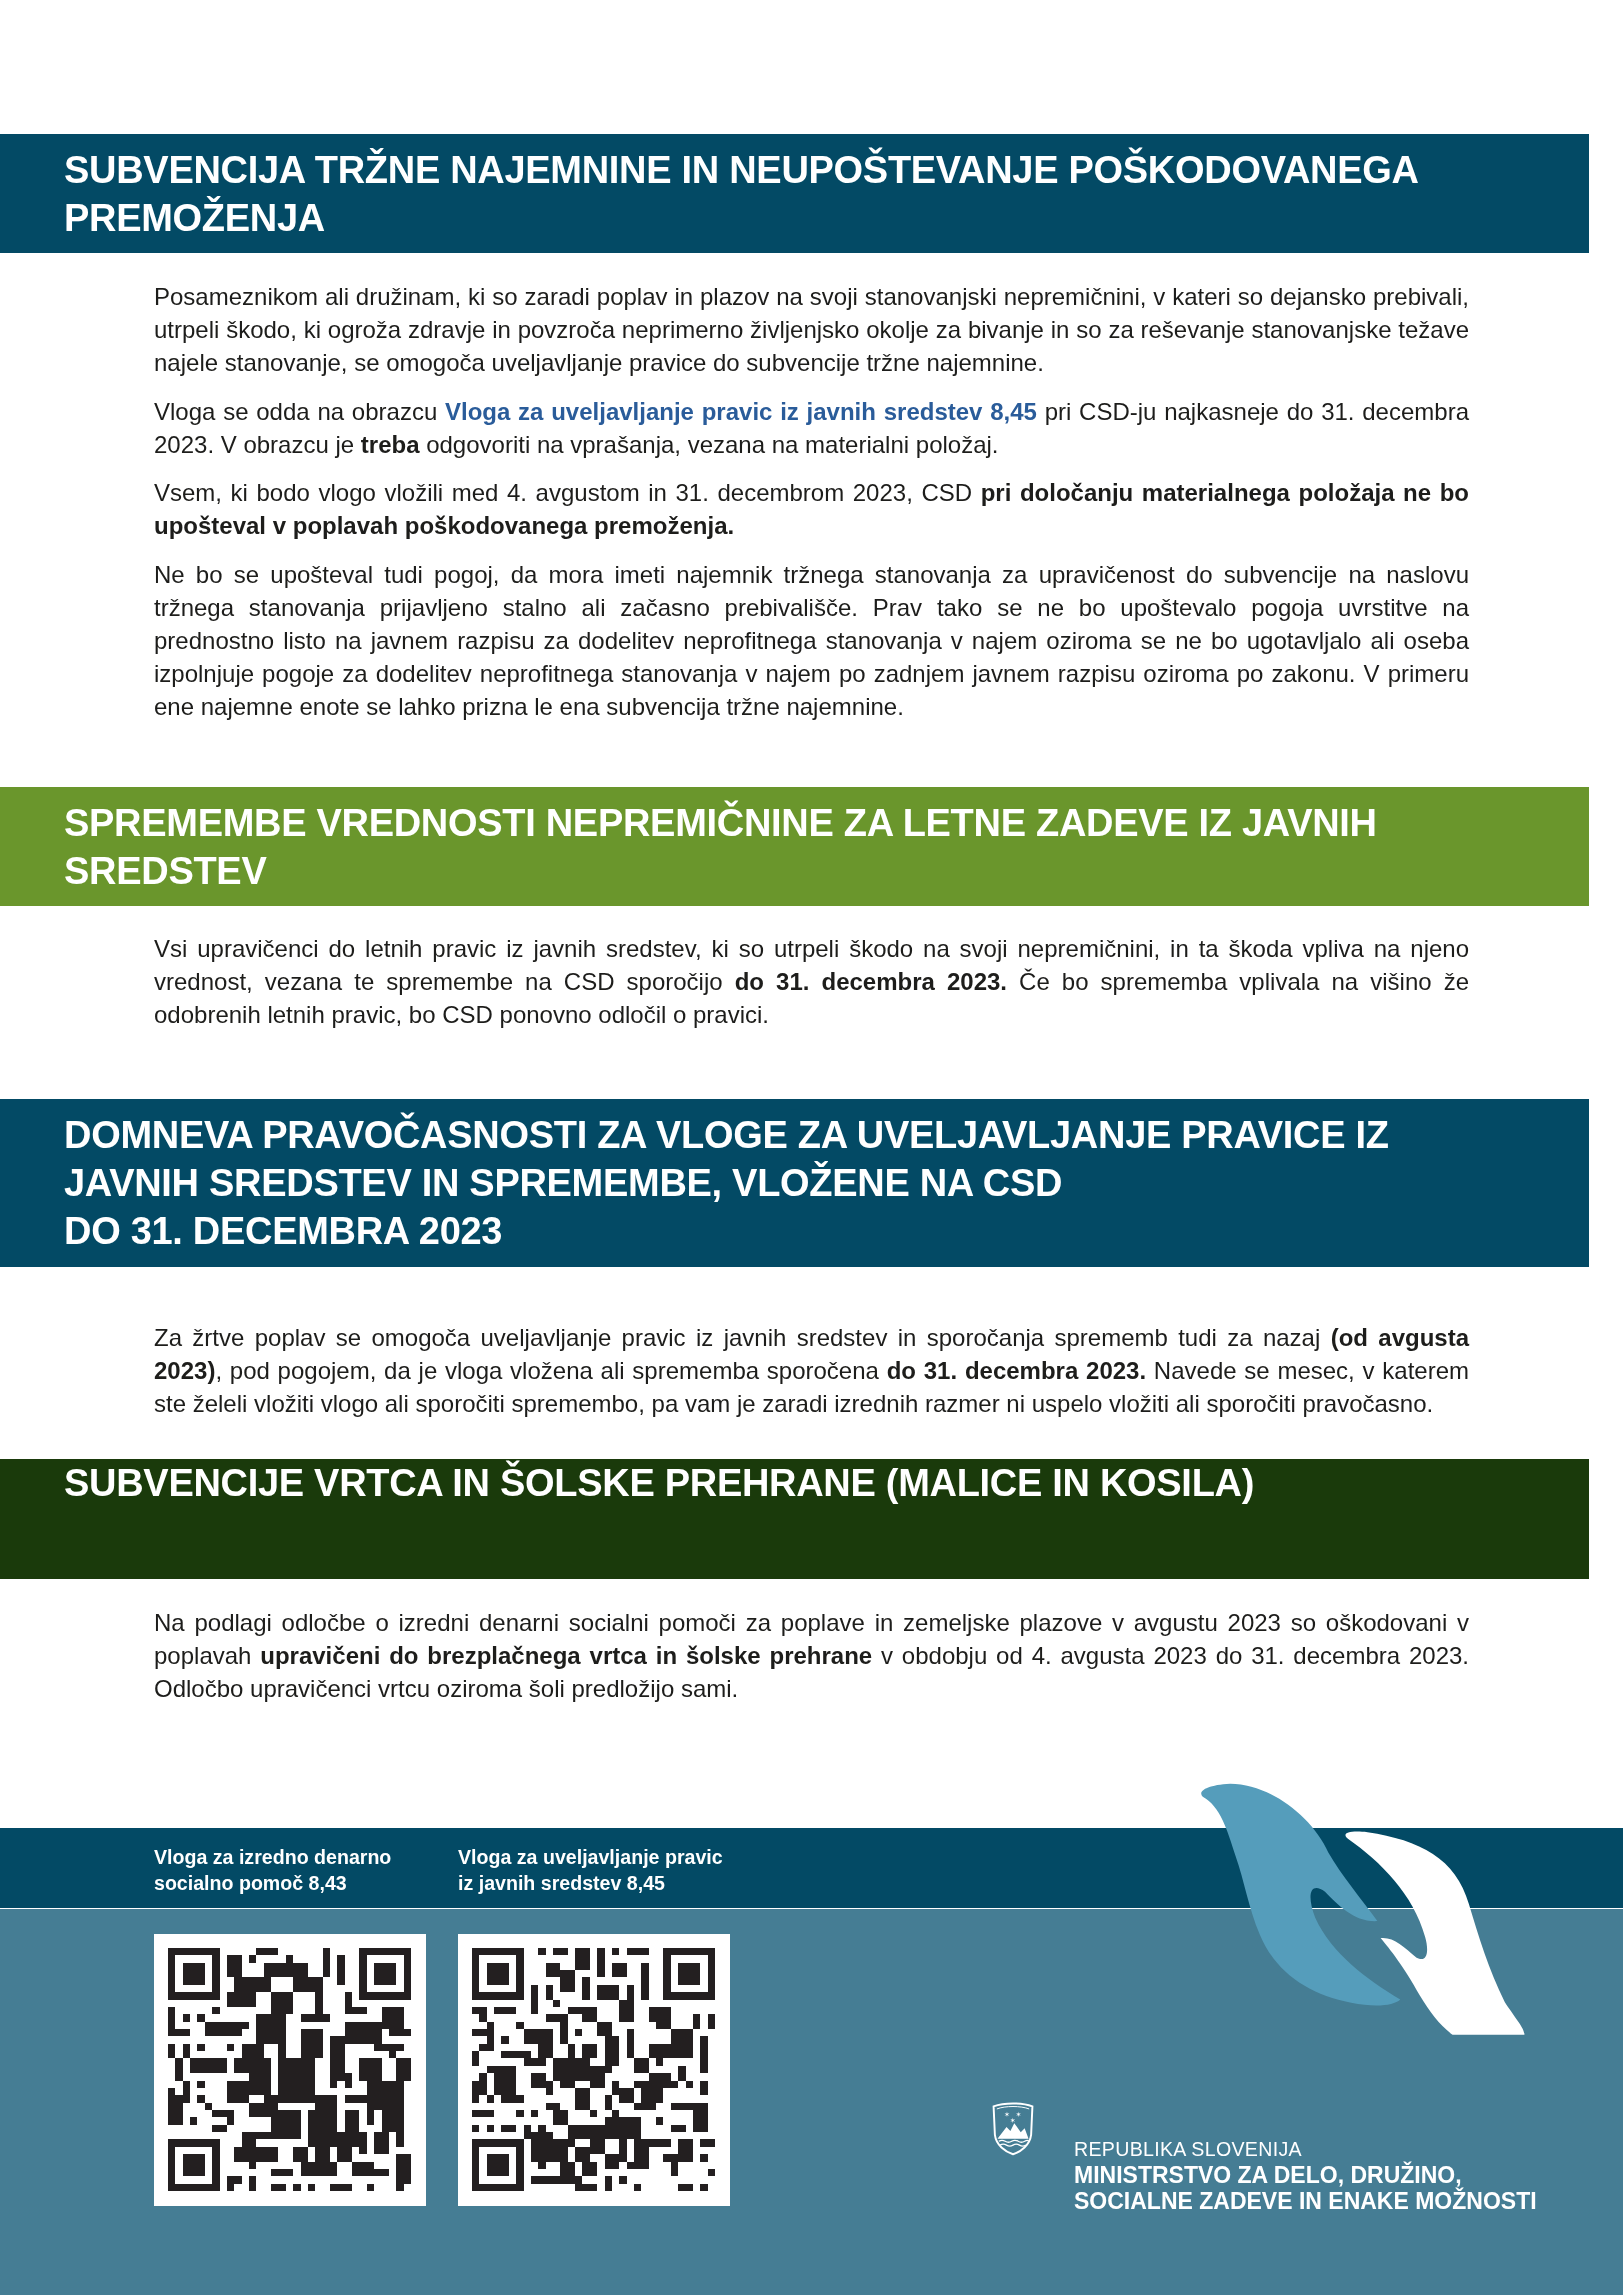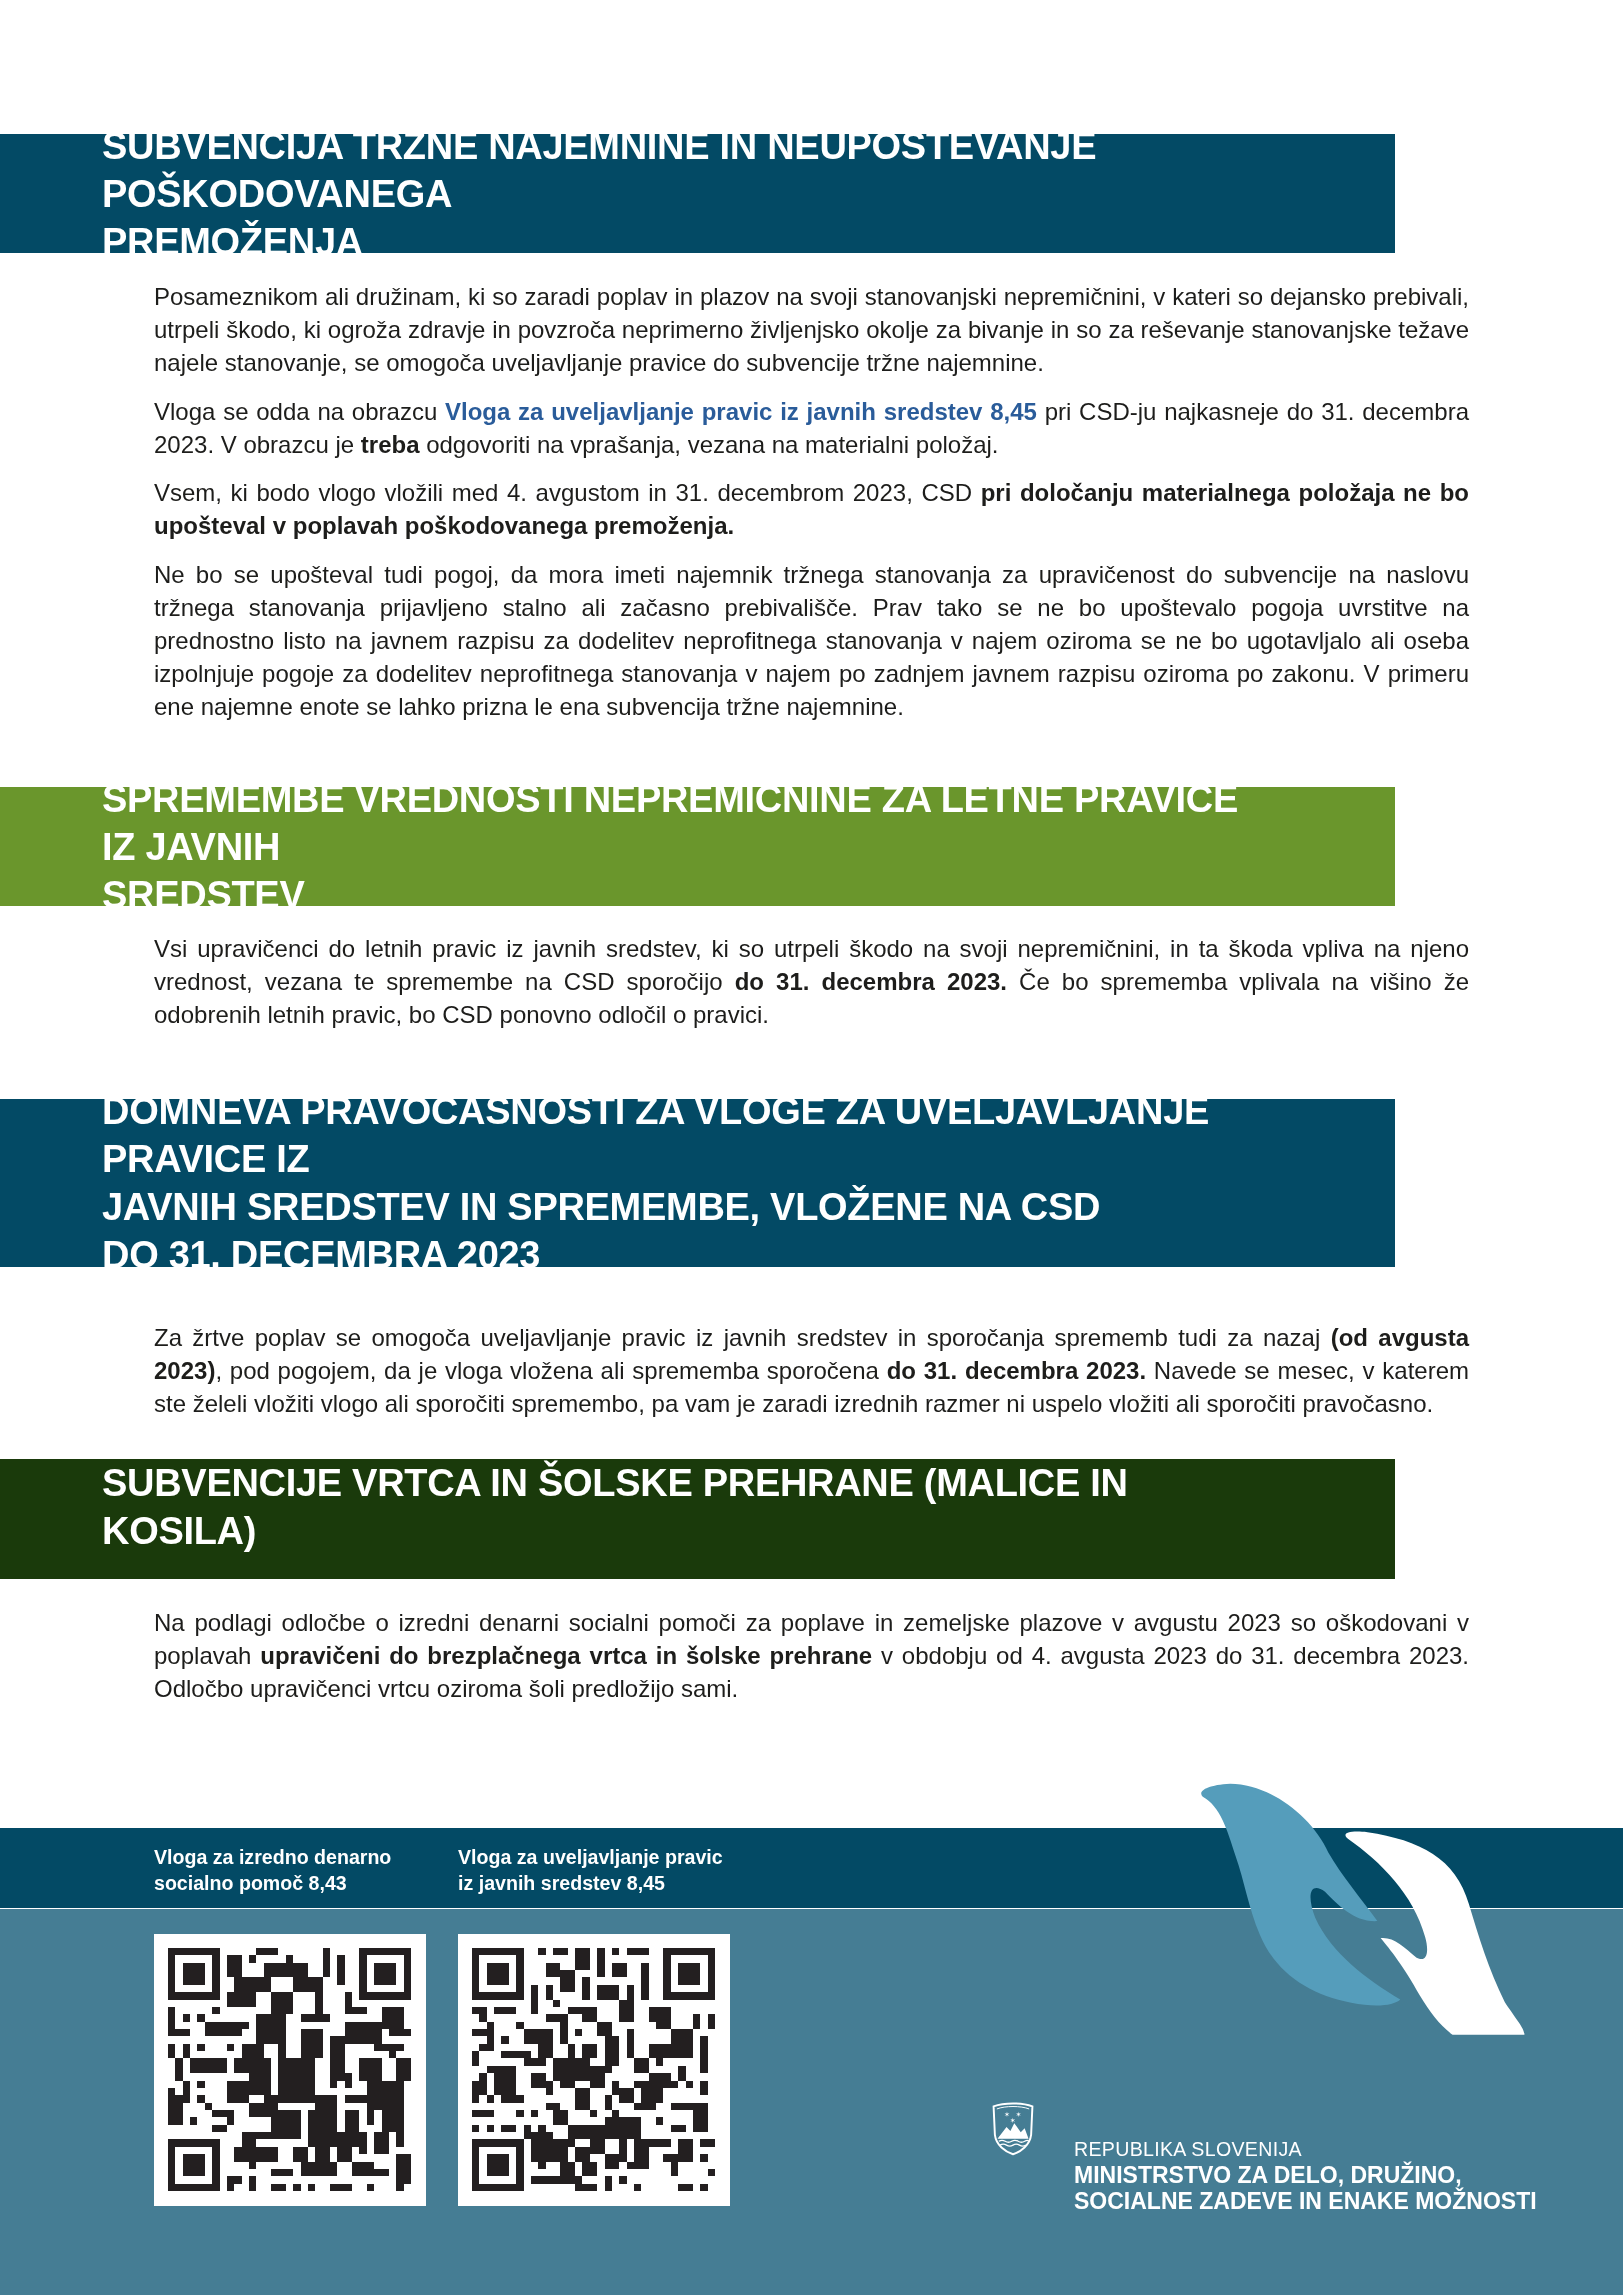--- a/index.html
+++ b/index.html
@@ -1,22 +1,22 @@
 <!DOCTYPE html>
 <html style="font-size:10.5px"><head>
   <meta charset="utf-8">
   <style>
     * { box-sizing: border-box; margin: 0; padding: 0; }
     html, body { width: 1623px; height: 2295px; background: #ffffff; overflow: hidden; }
     body { position: relative; font-family: "Liberation Sans", sans-serif; color: #1d1d1b; }
 
     .band {
-      position: absolute; left: 0; width: 1395px;
+      position: absolute; left: 0; width: 1589px;
       color: #ffffff; font-family: "Liberation Sans", sans-serif; font-weight: 700;
-      padding-left: 102px; padding-right: 131px;
+      padding-left: 64px; padding-right: 131px;
       display: flex; flex-direction: column; justify-content: center;
       font-size: 38px; line-height: 48px; letter-spacing: -0.3px;
     }
     .band.blue { background: #034a65; }
     .band.green { background: #6a962c; }
     .band.dark { background: #1a3a0b; justify-content: flex-start; padding-bottom: 11.8px; }
 
     .text {
       position: absolute; left: 154px; width: 1315px;
       font-size: 24px; line-height: 33px; text-align: justify;
@@ -52,21 +52,21 @@
   <div>PREMOŽENJA</div>
 </div>
 <div class="text" style="top:280px;">
   <p>Posameznikom ali družinam, ki so zaradi poplav in plazov na svoji stanovanjski nepremičnini, v kateri so dejansko prebivali, utrpeli škodo, ki ogroža zdravje in povzroča neprimerno življenjsko okolje za bivanje in so za reševanje stanovanjske težave najele stanovanje, se omogoča uveljavljanje pravice do subvencije tržne najemnine.</p>
   <p><span>Vloga se odda na obrazcu </span><span class="link">Vloga za uveljavljanje pravic iz javnih sredstev 8,45</span><span> pri CSD-ju najkasneje do 31. decembra 2023. V obrazcu je </span><b>treba</b><span> odgovoriti na vprašanja, vezana na materialni položaj.</span></p>
   <p><span>Vsem, ki bodo vlogo vložili med 4. avgustom in 31. decembrom 2023, CSD </span><b>pri določanju materialnega položaja ne bo upošteval v poplavah poškodovanega premoženja.</b></p>
   <p>Ne bo se upošteval tudi pogoj, da mora imeti najemnik tržnega stanovanja za upravičenost do subvencije na naslovu tržnega stanovanja prijavljeno stalno ali začasno prebivališče. Prav tako se ne bo upoštevalo pogoja uvrstitve na prednostno listo na javnem razpisu za dodelitev neprofitnega stanovanja v najem oziroma se ne bo ugotavljalo ali oseba izpolnjuje pogoje za dodelitev neprofitnega stanovanja v najem po zadnjem javnem razpisu oziroma po zakonu. V primeru ene najemne enote se lahko prizna le ena subvencija tržne najemnine.</p>
 </div>
 
 <div class="band green" style="top:787px;height:119px;">
-  <div>SPREMEMBE VREDNOSTI NEPREMIČNINE ZA LETNE PRAVICE IZ JAVNIH</div>
+  <div>SPREMEMBE VREDNOSTI NEPREMIČNINE ZA LETNE ZADEVE IZ JAVNIH</div>
   <div>SREDSTEV</div>
 </div>
 <div class="text" style="top:932px;">
   <p><span>Vsi upravičenci do letnih pravic iz javnih sredstev, ki so utrpeli škodo na svoji nepremičnini, in ta škoda vpliva na njeno vrednost, vezana te spremembe na CSD sporočijo </span><b>do 31. decembra 2023.</b><span> Če bo sprememba vplivala na višino že odobrenih letnih pravic, bo CSD ponovno odločil o pravici.</span></p>
 </div>
 
 <div class="band blue" style="top:1099px;height:168px;">
   <div>DOMNEVA PRAVOČASNOSTI ZA VLOGE ZA UVELJAVLJANJE PRAVICE IZ</div>
   <div>JAVNIH SREDSTEV IN SPREMEMBE, VLOŽENE NA CSD</div>
   <div>DO 31. DECEMBRA 2023</div>

